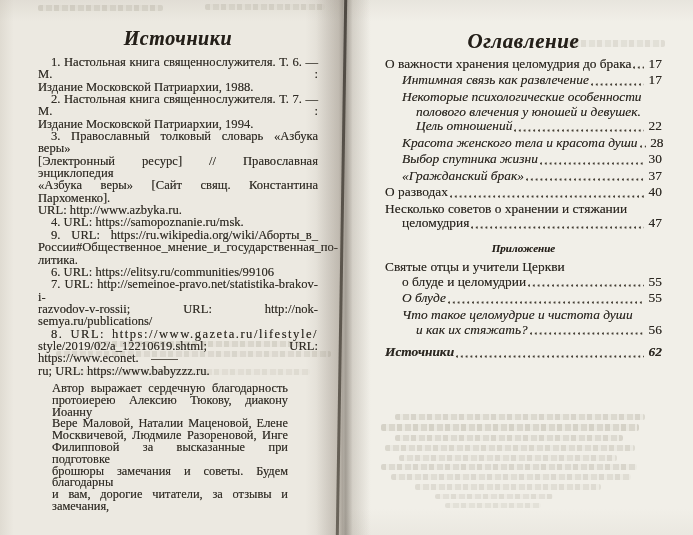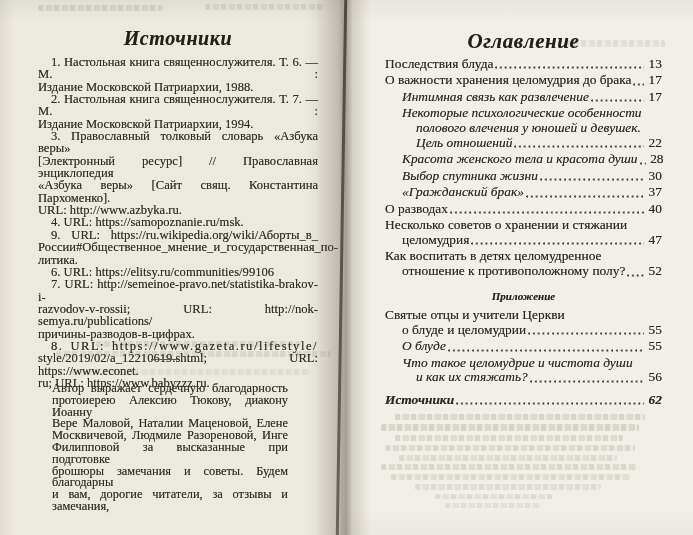--- a/index.html
+++ b/index.html
@@ -80,21 +80,20 @@
         <div class="src-line just">[Электронный ресурс] // Православная энциклопедия</div>
         <div class="src-line just">«Азбука веры» [Сайт свящ. Константина Пархоменко].</div>
         <div class="src-line">URL: http://www.azbyka.ru.</div>
         <div class="src-line ind">4. URL: https://samopoznanie.ru/msk.</div>
         <div class="src-line ind just">9. URL: https://ru.wikipedia.org/wiki/Аборты_в_</div>
         <div class="src-line just">России#Общественное_мнение_и_государственная_по-</div>
         <div class="src-line">литика.</div>
         <div class="src-line ind">6. URL: https://elitsy.ru/communities/99106</div>
         <div class="src-line ind just">7. URL: http://semeinoe-pravo.net/statistika-brakov-i-</div>
         <div class="src-line just">razvodov-v-rossii; URL: http://nok-semya.ru/publications/</div>
-        <div class="src-line">причины-разводов-в-цифрах.</div>
         <div class="src-line ind just ls">8. URL: https://www.gazeta.ru/lifestyle/</div>
         <div class="src-line just">style/2019/02/a_12210619.shtml; URL: https://www.econet.</div>
         <div class="src-line">ru; URL: https://www.babyzzz.ru.</div>
       </div>
     <div class="divider"></div>
     <div class="ack" id="ackLines">
         <div class="ack-line just">Автор выражает сердечную благодарность</div>
         <div class="ack-line just">протоиерею Алексию Тюкову, диакону Иоанну</div>
         <div class="ack-line just">Вере Маловой, Наталии Маценовой, Елене</div>
         <div class="ack-line just">Москвичевой, Людмиле Разореновой, Инге</div>
@@ -115,27 +114,20 @@
         <div class="ghost" style="left: 38px; top: 464px; width: 256px; height: 6px; opacity: 0.48;"></div>
         <div class="ghost" style="left: 48px; top: 474px; width: 240px; height: 6px; opacity: 0.42;"></div>
         <div class="ghost" style="left: 72px; top: 484px; width: 186px; height: 6px; opacity: 0.38;"></div>
         <div class="ghost" style="left: 92px; top: 494px; width: 118px; height: 5px; opacity: 0.36;"></div>
         <div class="ghost" style="left: 102px; top: 503px; width: 96px; height: 5px; opacity: 0.32;"></div>
       </div>
     <div class="heading">Оглавление</div>
     <div class="toc" id="tocList">
         <div class="toc-entry s-r">
           <div class="toc-row last">
-            <span class="t">Последствия блуда</span>
-            <span class="lead"></span>
-            <span class="pnum">13</span>
-          </div>
-        </div>
-        <div class="toc-entry s-r">
-          <div class="toc-row last">
             <span class="t">О важности хранения целомудрия до брака</span>
             <span class="lead"></span>
             <span class="pnum">17</span>
           </div>
         </div>
         <div class="toc-entry s-i">
           <div class="toc-row ind1 last">
             <span class="t">Интимная связь как развлечение</span>
             <span class="lead"></span>
             <span class="pnum">17</span>
@@ -179,28 +171,20 @@
           </div>
         </div>
         <div class="toc-entry s-r">
           <div class="toc-row">Несколько советов о хранении и стяжании</div>
           <div class="toc-row ind1 last">
             <span class="t">целомудрия</span>
             <span class="lead"></span>
             <span class="pnum">47</span>
           </div>
         </div>
-        <div class="toc-entry s-r">
-          <div class="toc-row">Как воспитать в детях целомудренное</div>
-          <div class="toc-row ind1 last">
-            <span class="t">отношение к противоположному полу?</span>
-            <span class="lead"></span>
-            <span class="pnum">52</span>
-          </div>
-        </div>
         <div class="toc-apx">Приложение</div>
         <div class="toc-entry s-r">
           <div class="toc-row">Святые отцы и учители Церкви</div>
           <div class="toc-row ind1 last">
             <span class="t">о блуде и целомудрии</span>
             <span class="lead"></span>
             <span class="pnum">55</span>
           </div>
         </div>
         <div class="toc-entry s-i">

